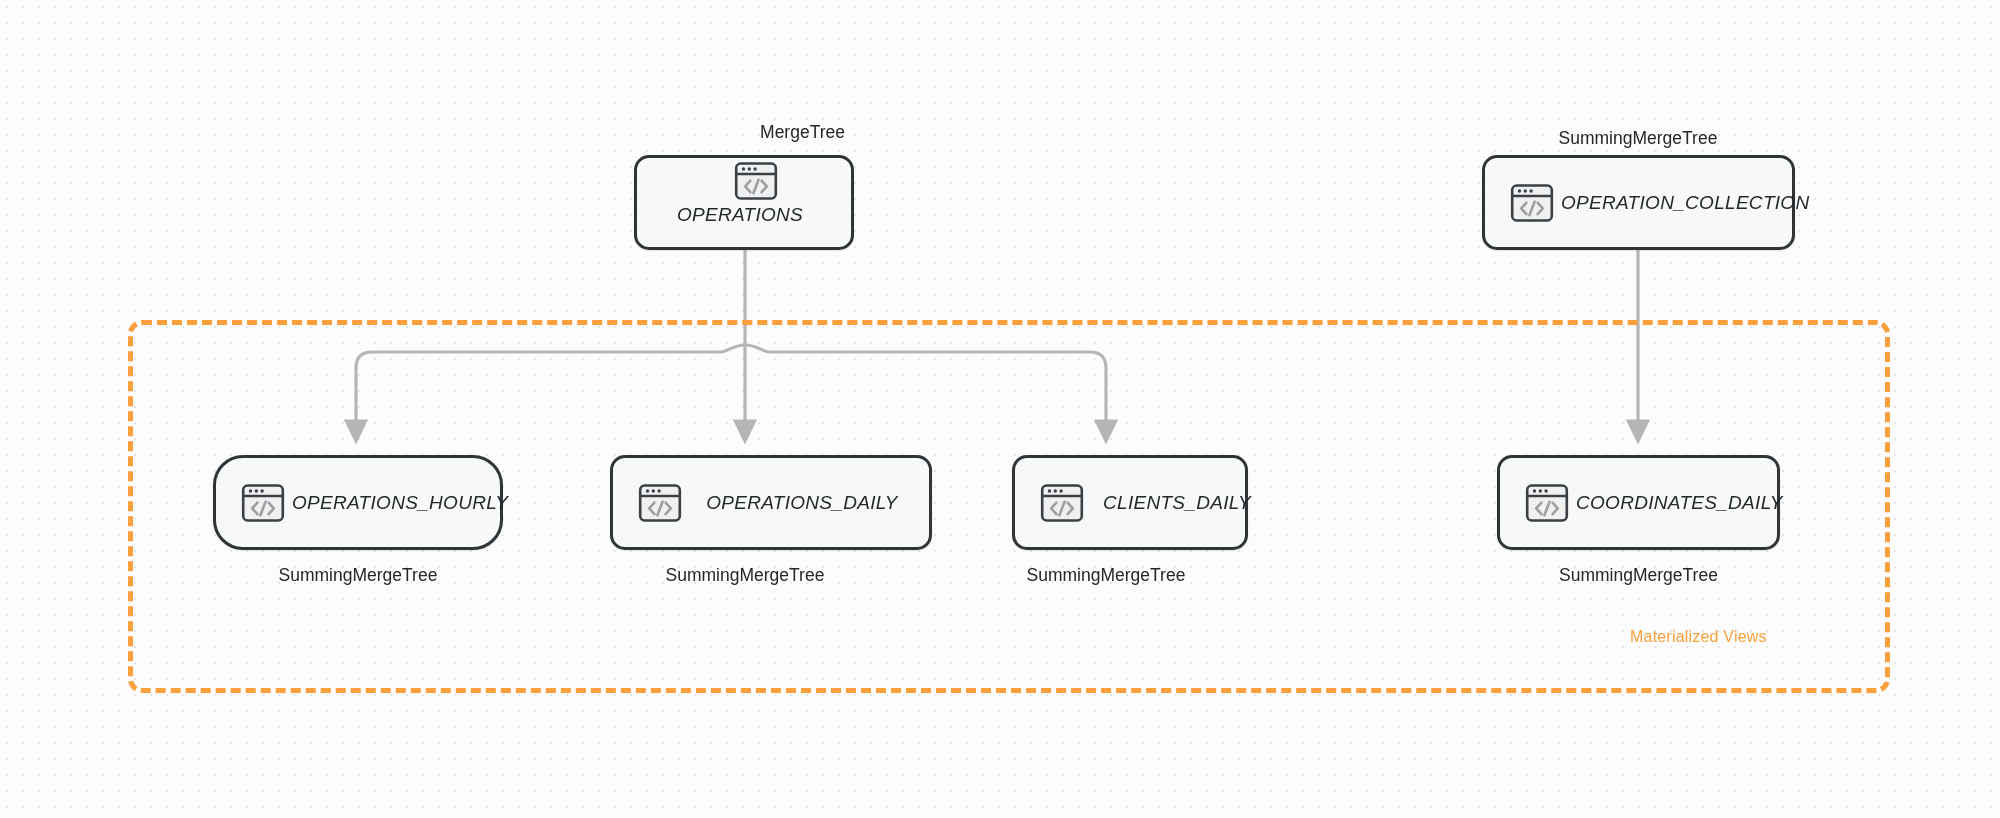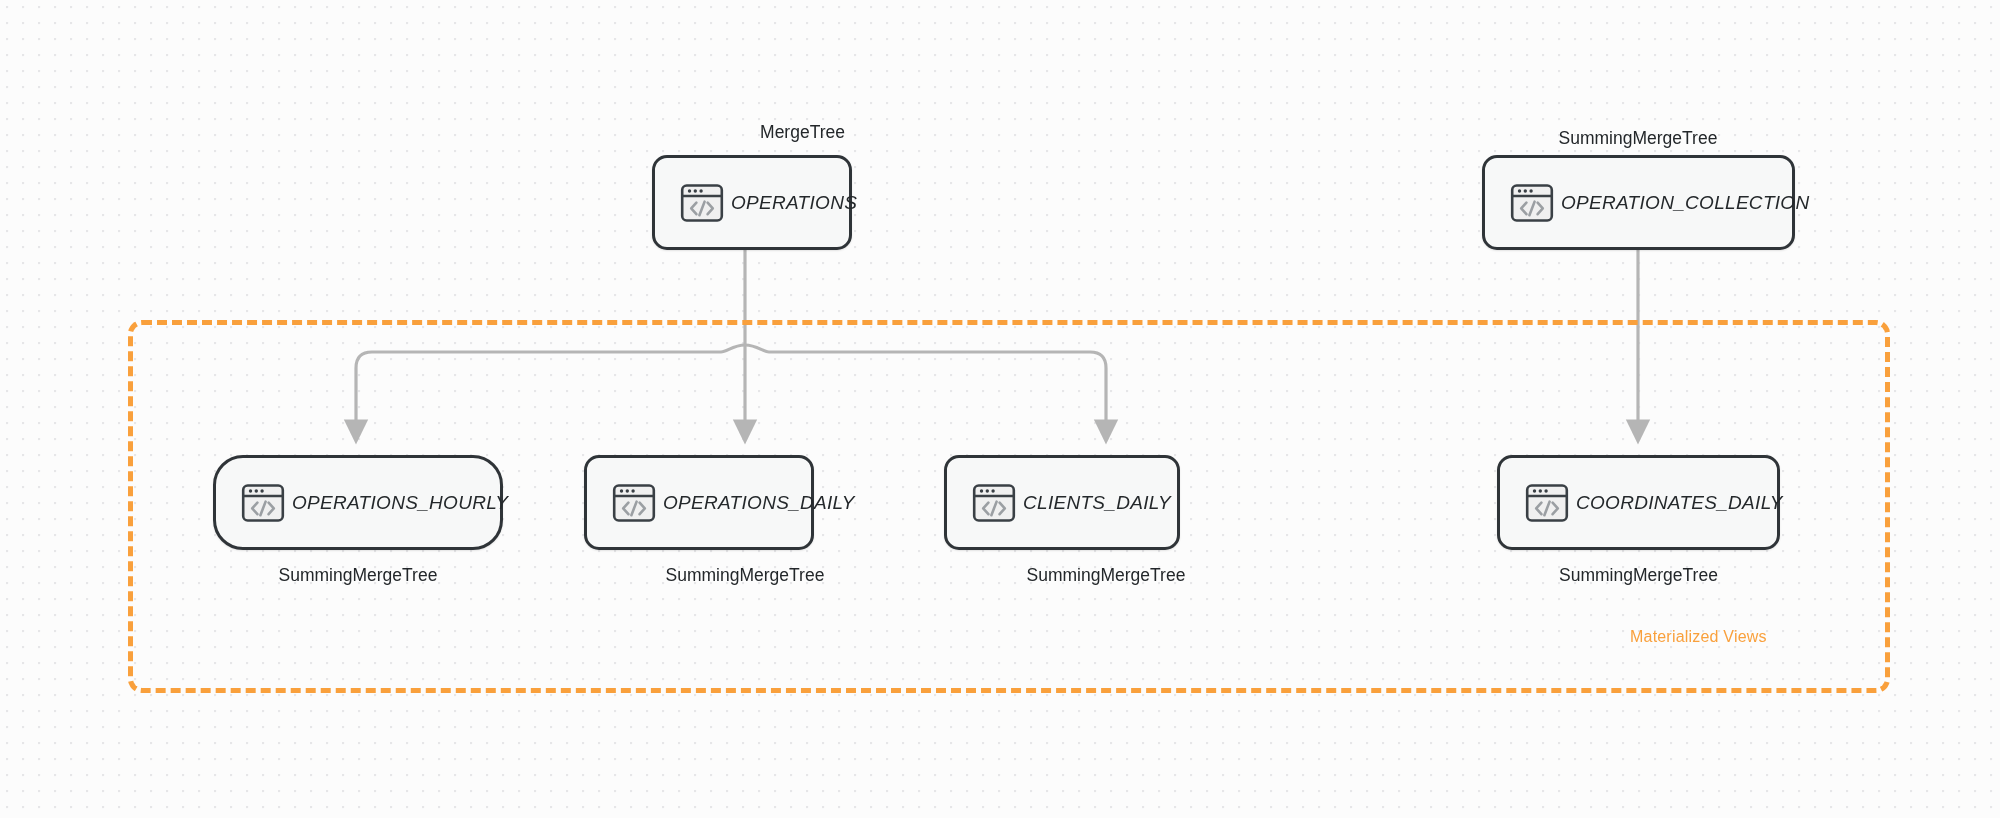--- a/index.html
+++ b/index.html
@@ -102,21 +102,21 @@
 
     <path d="M1638,250 L1638,432" fill="none" stroke="#b5b5b5" stroke-width="3.2" marker-end="url(#arrowhead)"></path>
   </svg>
 
   <div class="mv-group" style="left:128px; top:320px; width:1762px; height:373px;
               border:5px dashed #f9a03c;"></div>
   <div class="mv-label" style="left:1630px; top:628px; color:#f9a03c;">Materialized Views</div>
 
   <div class="caption" style="left:645px; top:122px; width:200px;text-align:right;">MergeTree</div>
 
-  <div class="node" style="left:652px; top:155px; width:200px; height:95px;">
+  <div class="node" style="left:634px; top:155px; width:220px; height:95px;flex-direction:column;">
     <span class="node-icon">
       <svg viewBox="0 0 46 46" width="46" height="46" xmlns="http://www.w3.org/2000/svg">
         <rect x="3.2" y="5.5" width="39.6" height="35" rx="4.5" fill="#f0f0f0" stroke="#3a4045" stroke-width="2.6"></rect>
         <path d="M3.2,16 L42.8,16" stroke="#3a4045" stroke-width="2.6"></path>
         <circle cx="10.5" cy="11" r="1.7" fill="#3a4045"></circle>
         <circle cx="16.3" cy="11" r="1.7" fill="#3a4045"></circle>
         <circle cx="22.1" cy="11" r="1.7" fill="#3a4045"></circle>
         <path d="M17.4,22.6 L12.2,28.4 L17.4,34.2" fill="none" stroke="#9b9fa3" stroke-width="2.6" stroke-linecap="round" stroke-linejoin="round"></path>
         <path d="M28.6,22.6 L33.8,28.4 L28.6,34.2" fill="none" stroke="#9b9fa3" stroke-width="2.6" stroke-linecap="round" stroke-linejoin="round"></path>
         <path d="M25.6,21.6 L20.4,35.2" fill="none" stroke="#9b9fa3" stroke-width="2.6" stroke-linecap="round"></path>
@@ -153,38 +153,38 @@
         <circle cx="22.1" cy="11" r="1.7" fill="#3a4045"></circle>
         <path d="M17.4,22.6 L12.2,28.4 L17.4,34.2" fill="none" stroke="#9b9fa3" stroke-width="2.6" stroke-linecap="round" stroke-linejoin="round"></path>
         <path d="M28.6,22.6 L33.8,28.4 L28.6,34.2" fill="none" stroke="#9b9fa3" stroke-width="2.6" stroke-linecap="round" stroke-linejoin="round"></path>
         <path d="M25.6,21.6 L20.4,35.2" fill="none" stroke="#9b9fa3" stroke-width="2.6" stroke-linecap="round"></path>
       </svg>
     </span>
     <span class="node-title">OPERATIONS_HOURLY</span>
   </div>
   <div class="caption" style="left:213px; top:565px; width:290px;">SummingMergeTree</div>
 
-  <div class="node" style="left:584px; top:455px; width:230px; height:95px;">
+  <div class="node" style="left:610px; top:455px; width:322px; height:95px;">
     <span class="node-icon">
       <svg viewBox="0 0 46 46" width="46" height="46" xmlns="http://www.w3.org/2000/svg">
         <rect x="3.2" y="5.5" width="39.6" height="35" rx="4.5" fill="#f0f0f0" stroke="#3a4045" stroke-width="2.6"></rect>
         <path d="M3.2,16 L42.8,16" stroke="#3a4045" stroke-width="2.6"></path>
         <circle cx="10.5" cy="11" r="1.7" fill="#3a4045"></circle>
         <circle cx="16.3" cy="11" r="1.7" fill="#3a4045"></circle>
         <circle cx="22.1" cy="11" r="1.7" fill="#3a4045"></circle>
         <path d="M17.4,22.6 L12.2,28.4 L17.4,34.2" fill="none" stroke="#9b9fa3" stroke-width="2.6" stroke-linecap="round" stroke-linejoin="round"></path>
         <path d="M28.6,22.6 L33.8,28.4 L28.6,34.2" fill="none" stroke="#9b9fa3" stroke-width="2.6" stroke-linecap="round" stroke-linejoin="round"></path>
         <path d="M25.6,21.6 L20.4,35.2" fill="none" stroke="#9b9fa3" stroke-width="2.6" stroke-linecap="round"></path>
       </svg>
     </span>
     <span class="node-title">OPERATIONS_DAILY</span>
   </div>
   <div class="caption" style="left:610px; top:565px; width:270px;">SummingMergeTree</div>
 
-  <div class="node" style="left:944px; top:455px; width:236px; height:95px;">
+  <div class="node" style="left:1012px; top:455px; width:236px; height:95px;gap:12px;">
     <span class="node-icon">
       <svg viewBox="0 0 46 46" width="46" height="46" xmlns="http://www.w3.org/2000/svg">
         <rect x="3.2" y="5.5" width="39.6" height="35" rx="4.5" fill="#f0f0f0" stroke="#3a4045" stroke-width="2.6"></rect>
         <path d="M3.2,16 L42.8,16" stroke="#3a4045" stroke-width="2.6"></path>
         <circle cx="10.5" cy="11" r="1.7" fill="#3a4045"></circle>
         <circle cx="16.3" cy="11" r="1.7" fill="#3a4045"></circle>
         <circle cx="22.1" cy="11" r="1.7" fill="#3a4045"></circle>
         <path d="M17.4,22.6 L12.2,28.4 L17.4,34.2" fill="none" stroke="#9b9fa3" stroke-width="2.6" stroke-linecap="round" stroke-linejoin="round"></path>
         <path d="M28.6,22.6 L33.8,28.4 L28.6,34.2" fill="none" stroke="#9b9fa3" stroke-width="2.6" stroke-linecap="round" stroke-linejoin="round"></path>
         <path d="M25.6,21.6 L20.4,35.2" fill="none" stroke="#9b9fa3" stroke-width="2.6" stroke-linecap="round"></path>

